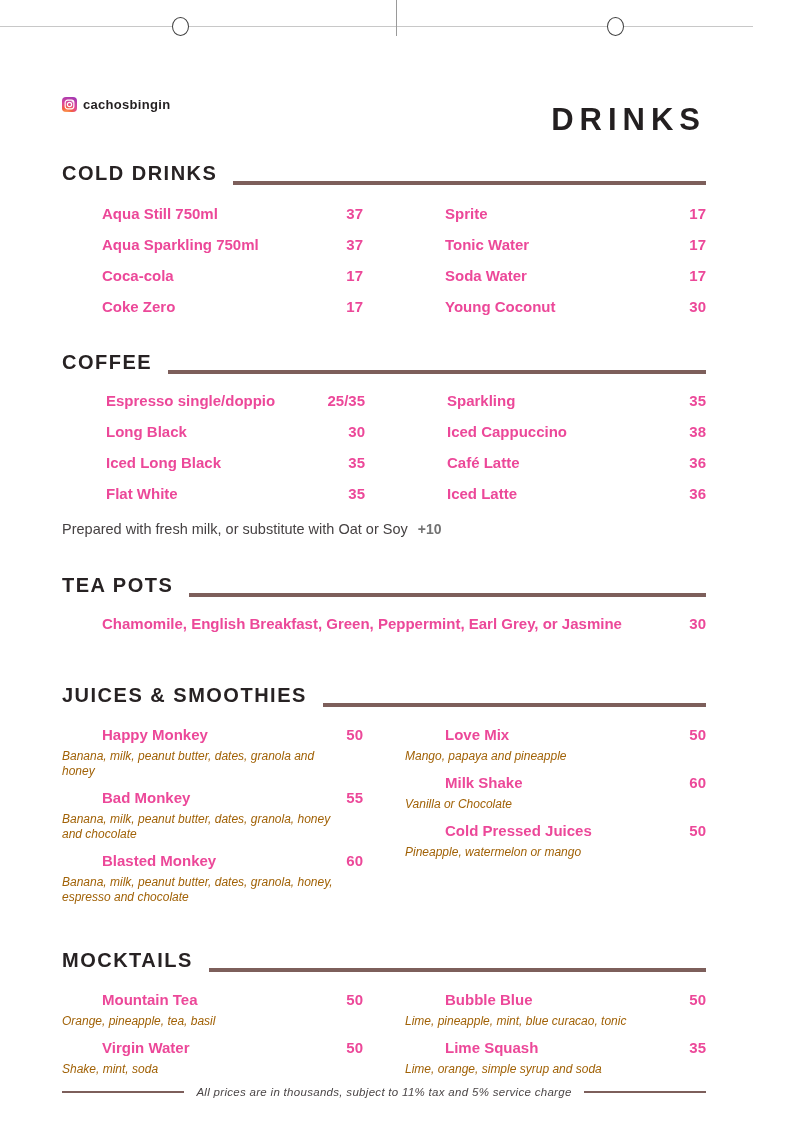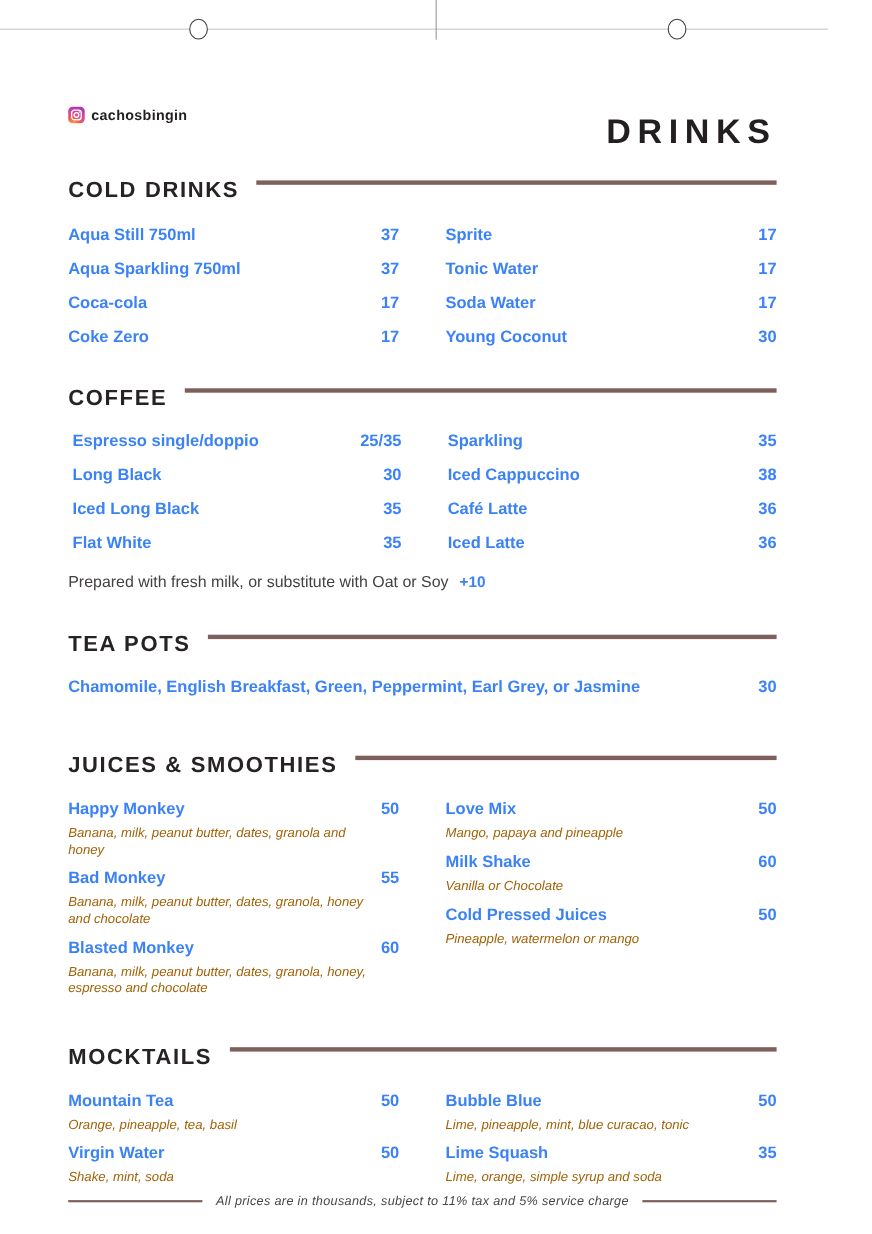--- a/index.html
+++ b/index.html
@@ -23,38 +23,38 @@
 
   .brand-row{position:absolute;top:97px;left:0;display:flex;align-items:center;gap:6px;}
   .ig-icon{width:15px;height:15px;border-radius:4px;flex:0 0 auto;
     background:radial-gradient(circle at 28% 115%, #fdc468 0%, #f56040 30%, #df4996 55%, #9b36b7 95%);
     display:flex;align-items:center;justify-content:center;}
   .ig-handle{font-weight:bold;font-size:13px;letter-spacing:.3px;color:#231f20;}
 
   .page-title{padding-top:102px;text-align:right;font-size:31px;line-height:36px;font-weight:bold;letter-spacing:6px;color:#231f20;}
 
   .section{margin-top:0;}
-  .section-header{display:flex;align-items:flex-start;}
+  .section-header{display:flex;align-items:flex-end;}
   .section-title{font-size:20px;line-height:23px;font-weight:bold;letter-spacing:1.5px;color:#272223;white-space:nowrap;}
   .section-rule{flex:1;height:4px;background:#7d5f5b;margin-left:16px;margin-top:2px;}
 
   .cols{display:flex;gap:42px;}
   .col{flex:1;min-width:0;}
-  .row{display:flex;justify-content:space-between;align-items:flex-start;font-weight:bold;font-size:15px;line-height:24px;color:#3b82f6;}
+  .row{display:flex;justify-content:space-between;align-items:flex-start;font-weight:bold;font-size:15px;line-height:24px;color:#ec4899;margin-left:40px;}
   .item-price{margin-left:12px;white-space:nowrap;font-weight:bold;}
   .desc{font-style:italic;font-size:12px;line-height:15px;color:#a16207;margin-top:2px;max-width:282px;}
   .item + .item{margin-top:7px;}
 
   .sec-cold{margin-top:24px;}
   .sec-cold .items{margin-top:17px;}
 
   .sec-coffee{margin-top:32px;}
   .sec-coffee .items{margin-top:15px;padding-left:4px;}
   .coffee-note{margin-top:14px;font-size:14.5px;line-height:18px;color:#454142;font-weight:normal;}
-  .coffee-note .note-price{font-weight:bold;color:#3b82f6;margin-left:10px;font-size:14px;}
+  .coffee-note .note-price{font-weight:bold;color:#737373;margin-left:10px;font-size:14px;}
 
   .sec-tea{margin-top:36px;}
   .sec-tea .items{margin-top:15px;}
 
   .sec-juices{margin-top:48px;}
   .sec-juices .items{margin-top:16px;}
 
   .sec-mocktails{margin-top:44px;}
   .sec-mocktails .items{margin-top:16px;}
 

